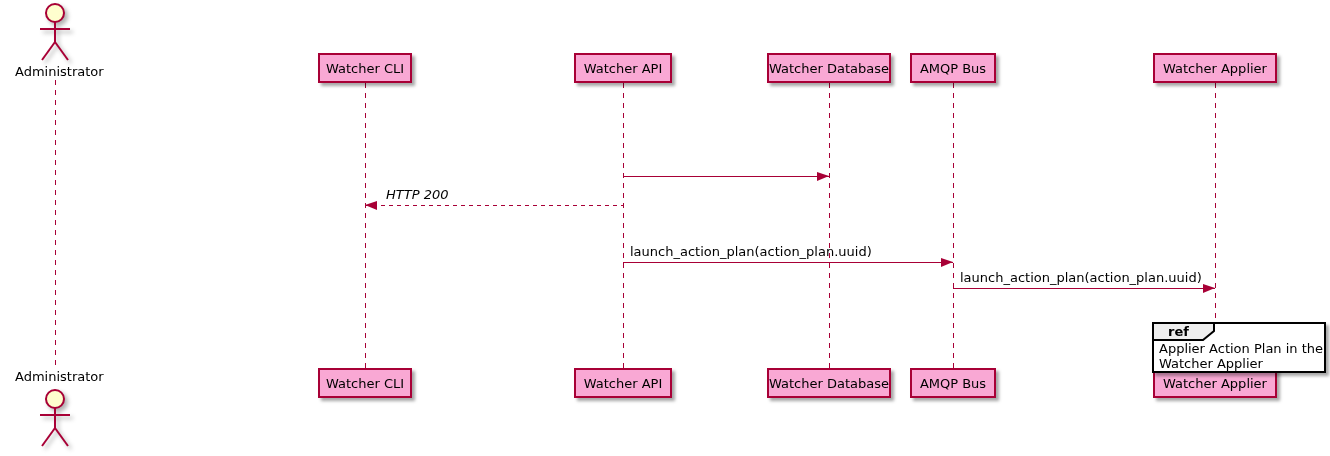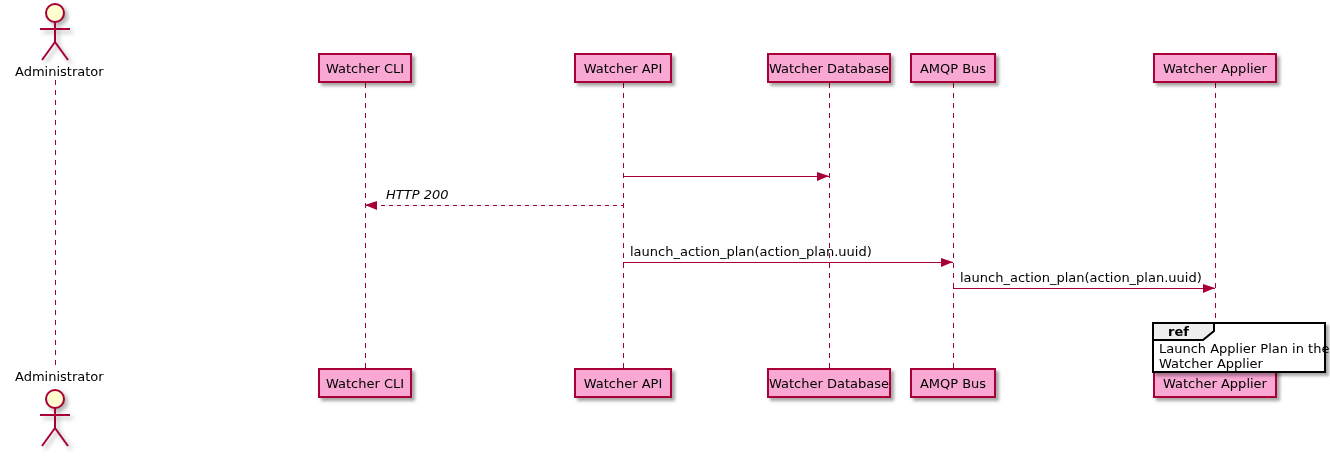--- a/index.html
+++ b/index.html
@@ -104,21 +104,21 @@
     <div class="line solid"></div>
     <div class="ah-right"></div>
   </div>
 
   <div class="ref">
     <svg class="ref-tab" width="64" height="20" viewBox="0 0 64 20">
       <path d="M1,1 H62 V9 L51,18 H1 Z" fill="#EEEEEE" stroke="#000000" stroke-width="2"></path>
     </svg>
     <div class="ref-kw">ref</div>
     <div class="ref-body">
-      <span>Launch Applier Plan in the</span>
+      <span>Applier Action Plan in the</span>
       <span>Watcher Applier</span>
     </div>
   </div>
 
   <div class="pbox" style="left:318px; top:368px; width:94px;">Watcher CLI</div>
   <div class="pbox" style="left:574px; top:368px; width:98px;">Watcher API</div>
   <div class="pbox" style="left:767px; top:368px; width:124px;">Watcher Database</div>
   <div class="pbox" style="left:910px; top:368px; width:86px;">AMQP Bus</div>
   <div class="pbox" style="left:1153px;top:368px; width:124px;">Watcher Applier</div>
 

